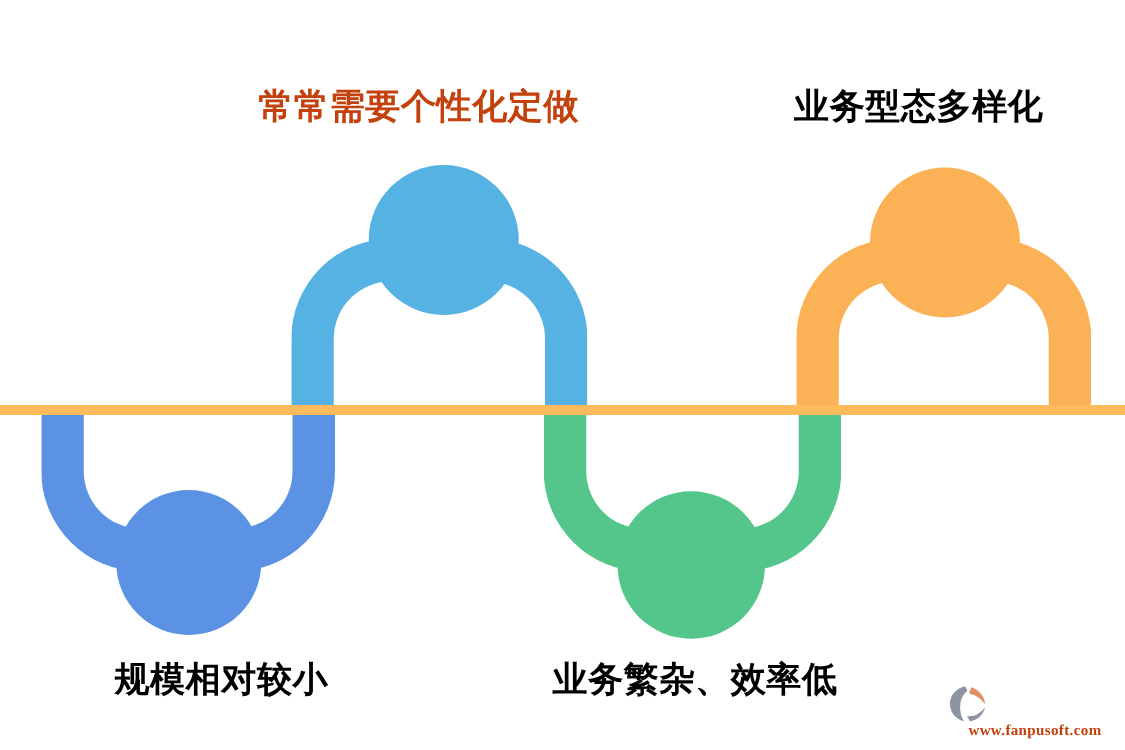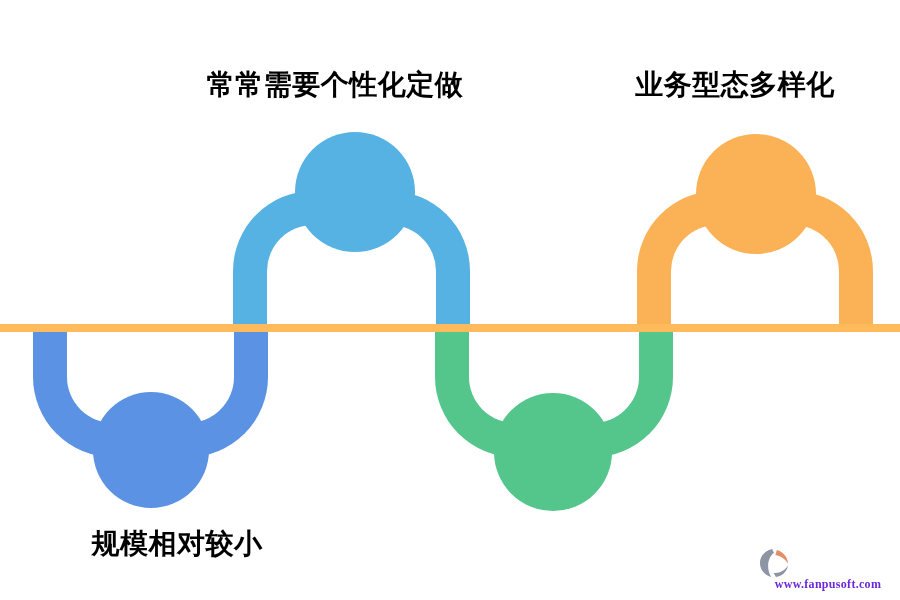--- a/index.html
+++ b/index.html
@@ -54,28 +54,29 @@
   <div class="tube tube-u tube-blue" style="border-color: rgb(92, 146, 227);"></div>
   <div class="tube tube-arch tube-lightblue" style="border-color: rgb(85, 178, 226);"></div>
   <div class="tube tube-u tube-green" style="border-color: rgb(84, 198, 139);"></div>
   <div class="tube tube-arch tube-orange" style="border-color: rgb(251, 177, 85);"></div>
 
   <div class="node-circle circ-blue" style="background-color: rgb(92, 146, 227);"></div>
   <div class="node-circle circ-lightblue" style="background-color: rgb(85, 178, 226);"></div>
   <div class="node-circle circ-green" style="background-color: rgb(84, 198, 139);"></div>
   <div class="node-circle circ-orange" style="background-color: rgb(251, 177, 85);"></div>
 
-  <div class="node-label lbl-top-left" style="color: #000000;">常常需要个性化定做</div>
+  <div class="node-label lbl-top-left" style="color: #c2410c;">常常需要个性化定做</div>
   <div class="node-label lbl-top-right" style="color: rgb(0, 0, 0);">业务型态多样化</div>
   <div class="node-label lbl-bottom-left" style="color: rgb(0, 0, 0);">规模相对较小</div>
+  <div class="node-label lbl-bottom-center" style="color: rgb(0, 0, 0);">业务繁杂、效率低</div>
 
   <div class="watermark">
     <div class="wm-row">
       <svg class="wm-icon" viewBox="0 0 32 32">
         <path d="M14 1 C6.5 2.5 1 9 1 16 C1 23.5 6.5 29.5 13 31 C8.5 24 8 11 16 5 Z" style="fill: rgb(141, 149, 165);"></path>
         <path d="M19 2 C26 4 30.8 10 31 16.5 C27.5 11.5 23 8.5 17.5 7.5 Z" style="fill: rgb(224, 143, 102);"></path>
         <path d="M31 19 C29.5 25.5 24.5 30.2 18 31 L15.5 26.5 C21.5 27.5 27 24.5 31 19 Z" style="fill: rgb(141, 149, 165);"></path>
       </svg>
     </div>
-    <div class="wm-url" style="color: #6d28d9;">www.fanpusoft.com</div>
+    <div class="wm-url" style="color: #c2410c;">www.fanpusoft.com</div>
   </div>
 
 </div>
 
 </body></html>

